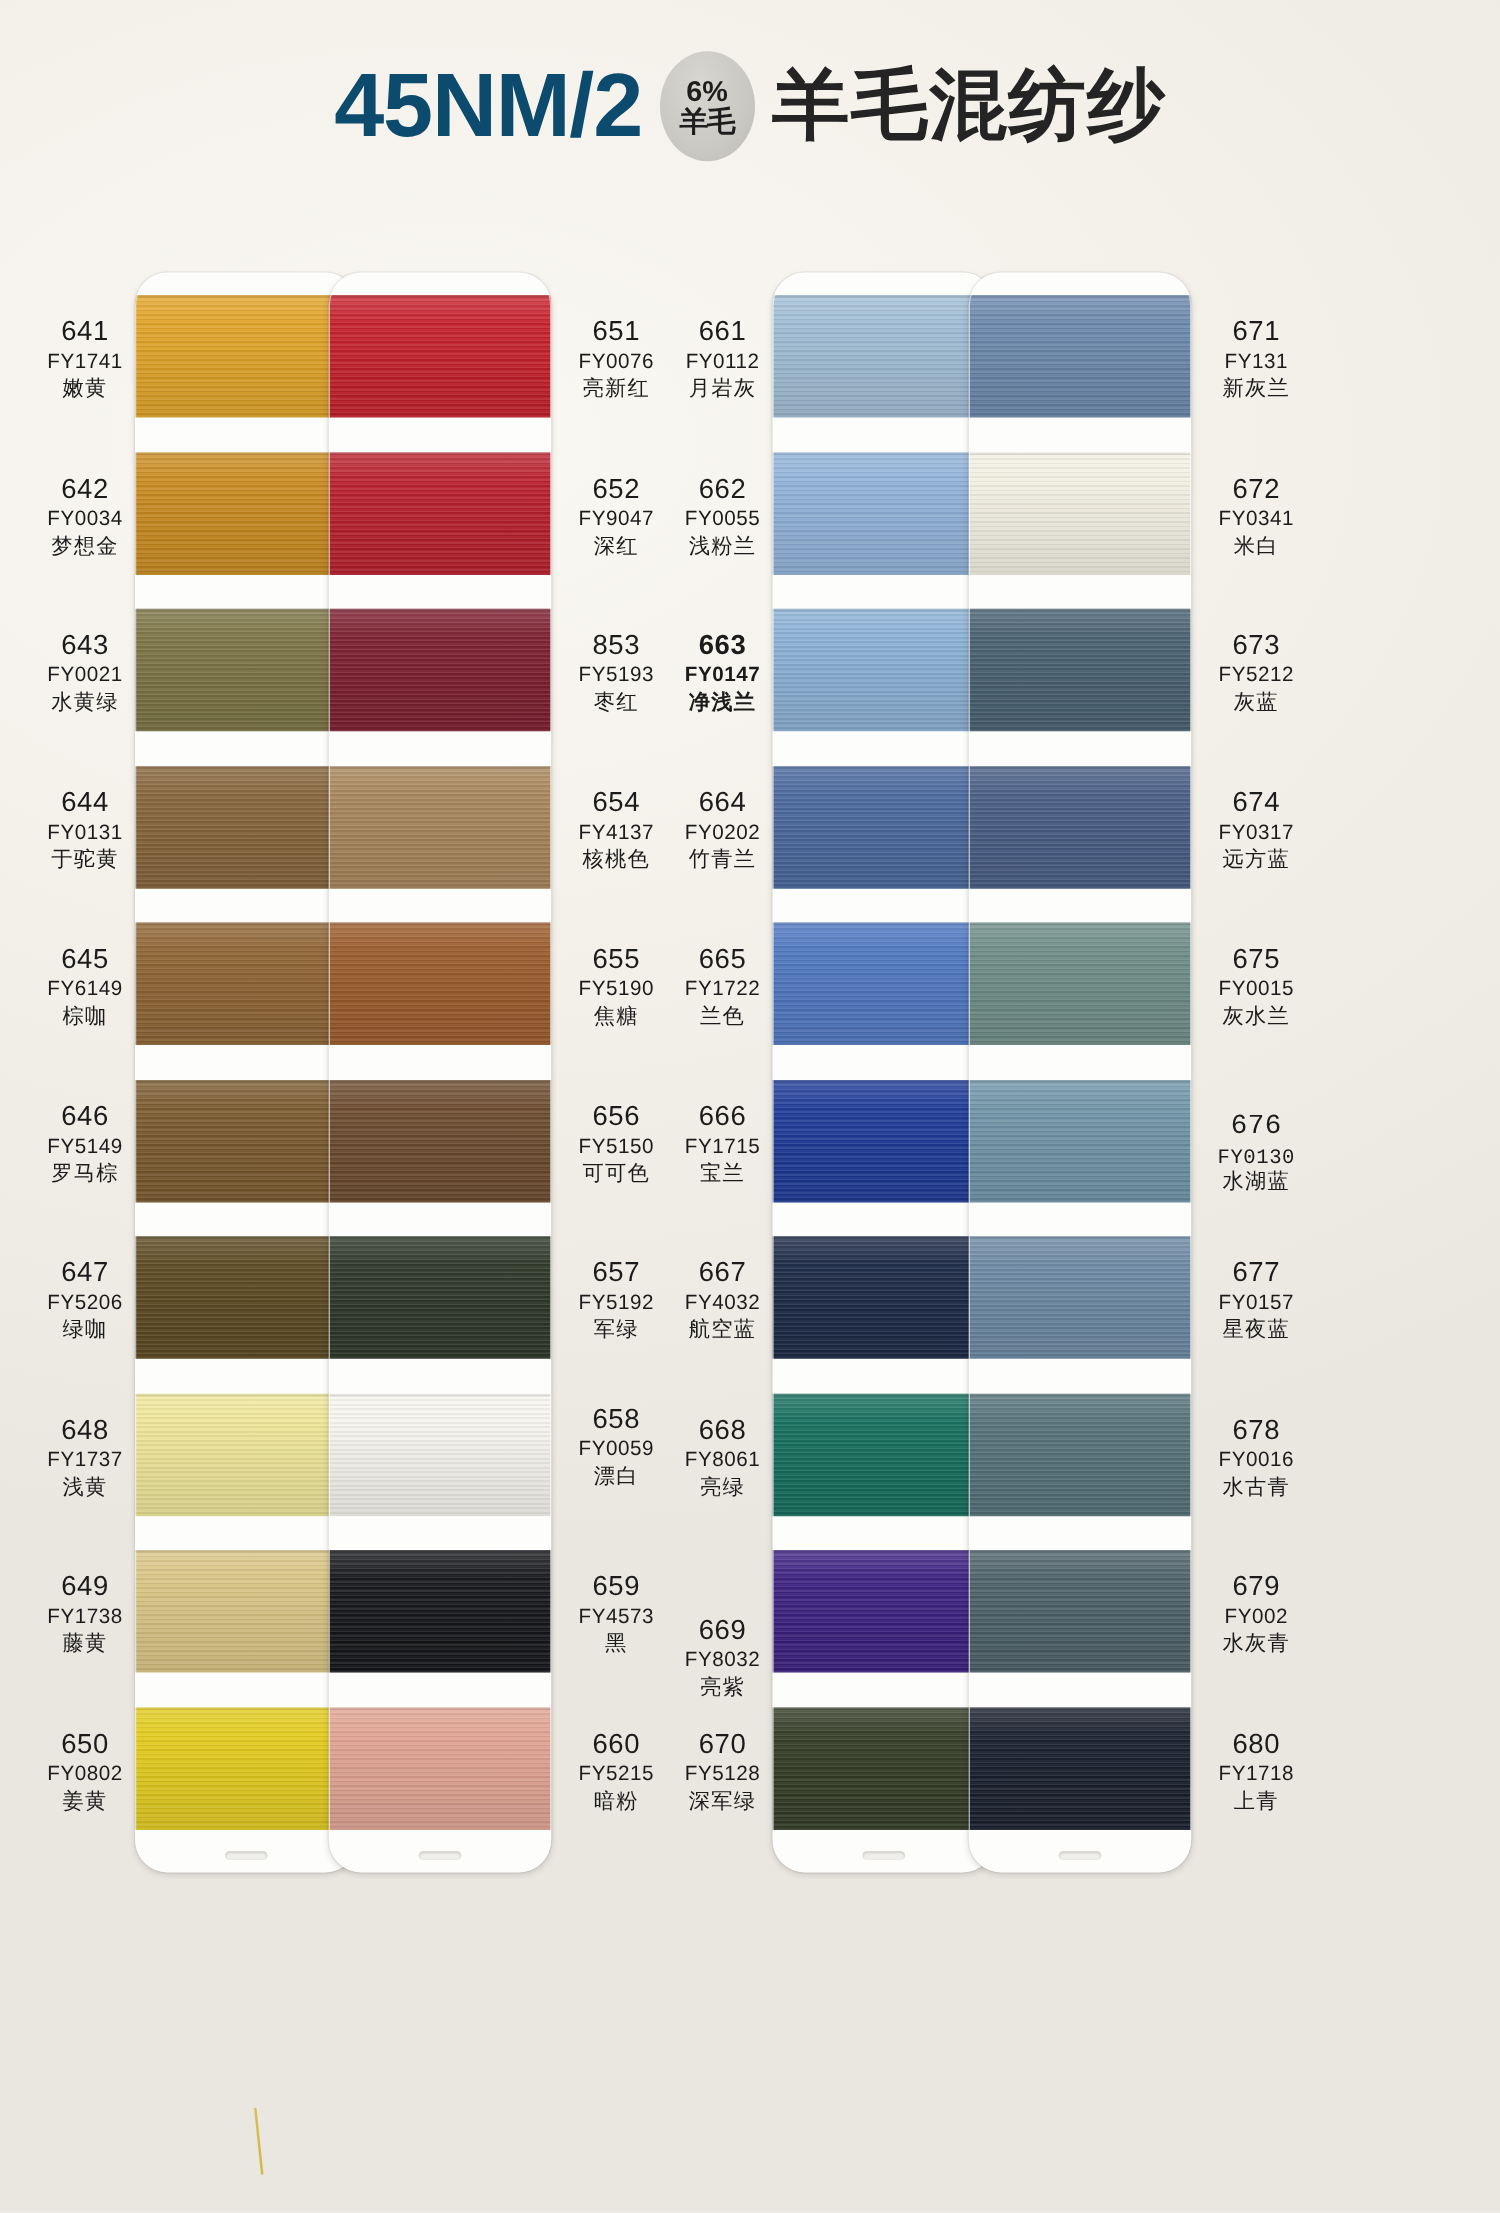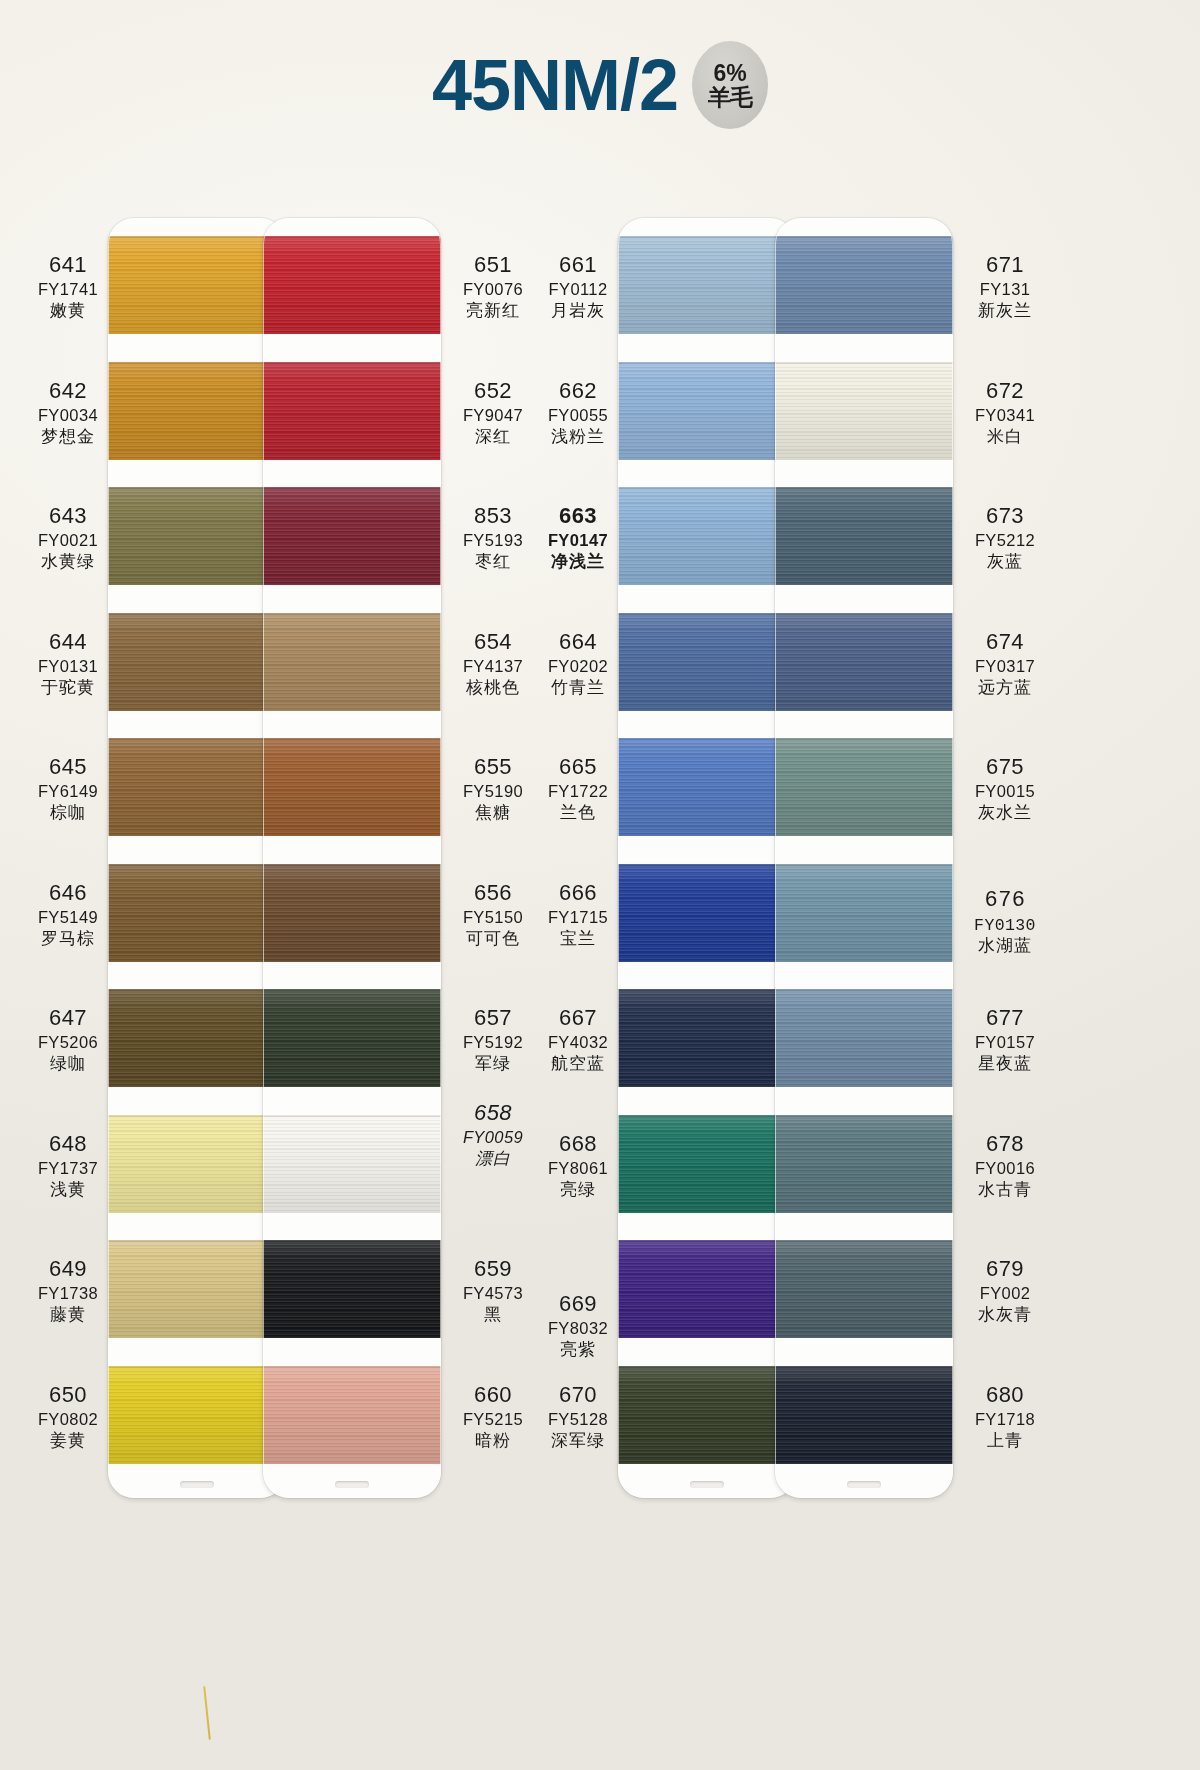--- a/index.html
+++ b/index.html
@@ -189,20 +189,21 @@
 </style>
 </head>
 <body>
 
 <div class="header">
   <div class="title-count">45NM/2</div>
   <div class="badge-wool">
     <div class="pct">6%</div>
     <div class="wl">羊毛</div>
   </div>
+  <div class="title-main">羊毛混纺纱</div>
 </div>
 
 <div class="board" id="board">
     <div class="group group-1 g-left">
       <div class="card">
         <div class="swatch" title="641 FY1741 嫩黄" style="top: 18px; height: 98px; background: rgb(224, 163, 39);">
           <div class="edge"></div>
           <div class="fill"></div>
           <div class="sheen"></div>
         </div>
@@ -390,21 +391,21 @@
         <div class="label" style="top: 660.5px;">
           <div class="code">656</div>
           <div class="fy">FY5150</div>
           <div class="cn">可可色</div>
         </div>
         <div class="label" style="top: 786px;">
           <div class="code">657</div>
           <div class="fy">FY5192</div>
           <div class="cn">军绿</div>
         </div>
-        <div class="label" style="top: 881px; font-style: italic;">
+        <div class="label" style="top: 903px;">
           <div class="code">658</div>
           <div class="fy">FY0059</div>
           <div class="cn">漂白</div>
         </div>
         <div class="label" style="top: 1037px;">
           <div class="code">659</div>
           <div class="fy">FY4573</div>
           <div class="cn">黑</div>
         </div>
         <div class="label" style="top: 1162.5px;">

